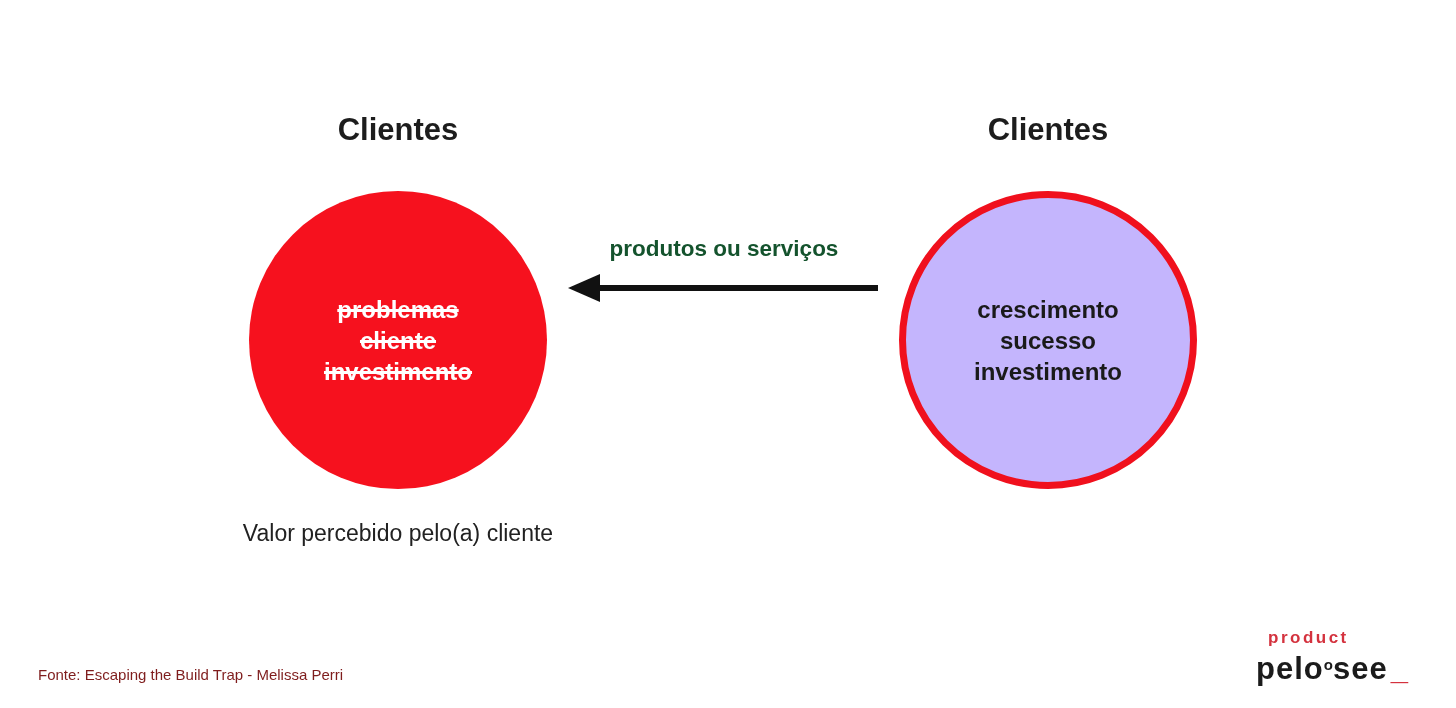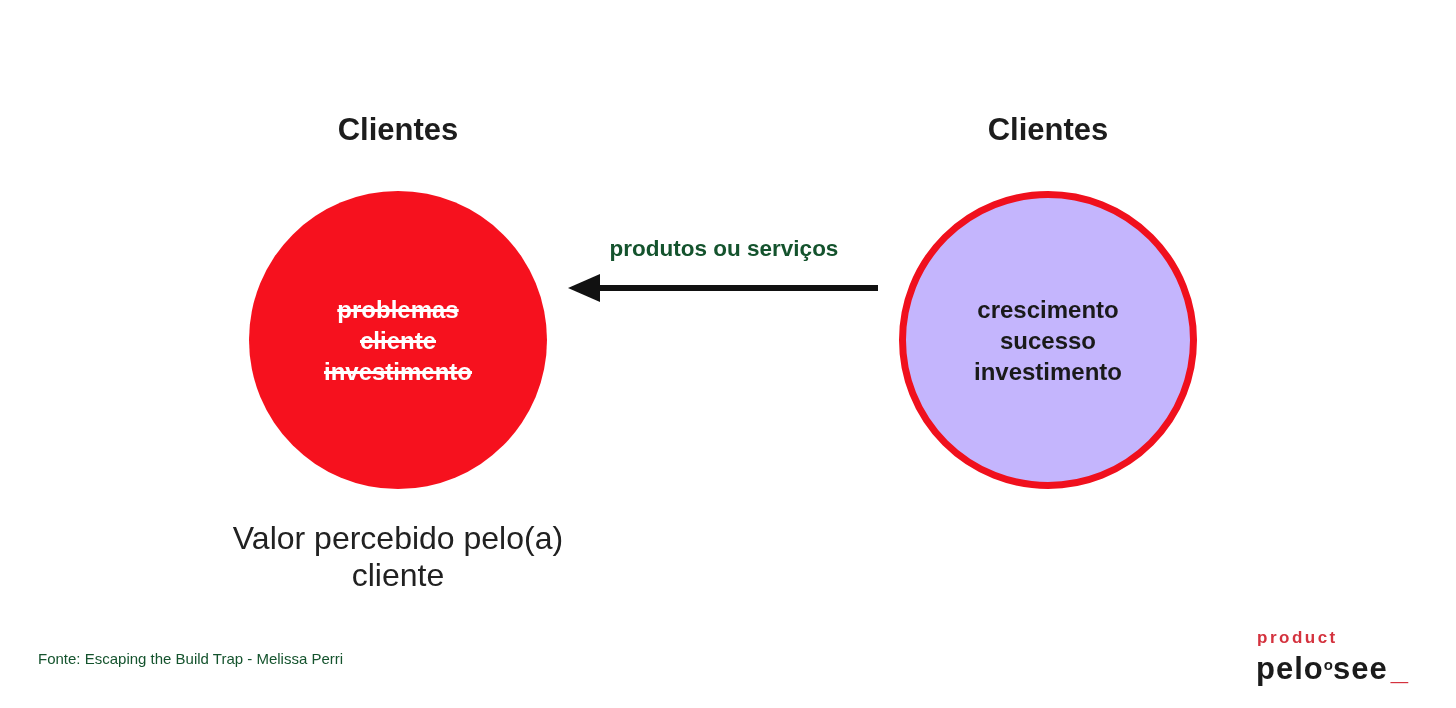--- a/index.html
+++ b/index.html
@@ -74,45 +74,45 @@
     left: 566px;
     top: 268px;
   }
 
   .value-caption {
     position: absolute;
     left: 198px;
     top: 520px;
     width: 400px;
     text-align: center;
-    font-size: 32px;
+    font-size: 23px;
     font-weight: 400;
     color: #212121;
   }
 
   .source-note {
     position: absolute;
     left: 38px;
-    top: 650px;
+    top: 666px;
     font-size: 15px;
-    color: #14532d;
+    color: #7f1d1d;
   }
 
   .logo {
     position: absolute;
     left: 1256px;
     top: 628px;
     width: 180px;
   }
   .logo-top {
     font-size: 17px;
     font-weight: 700;
     letter-spacing: 2.5px;
     color: #d4323e;
-    margin-left: 1px;
+    margin-left: 12px;
   }
   .logo-main {
     font-size: 31px;
     font-weight: 700;
     letter-spacing: 1px;
     color: #1b1b1b;
     line-height: 34px;
     white-space: nowrap;
   }
   .logo-ring {

